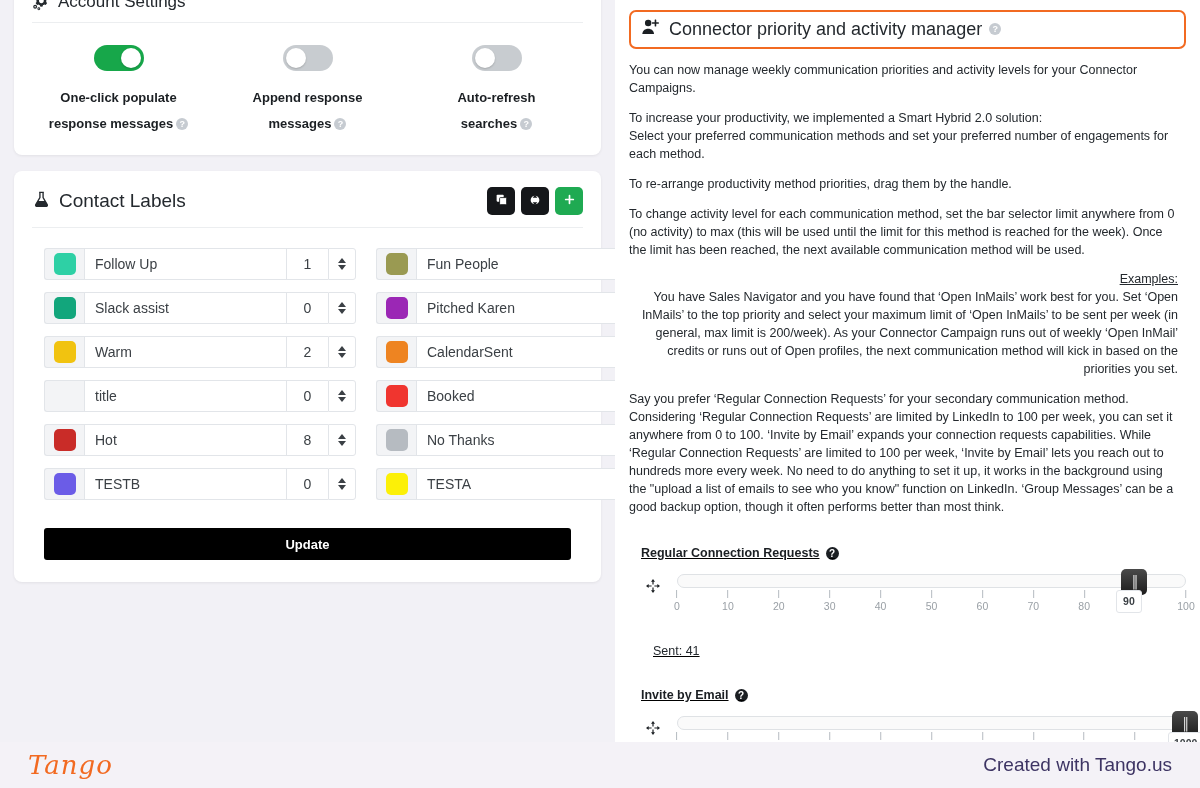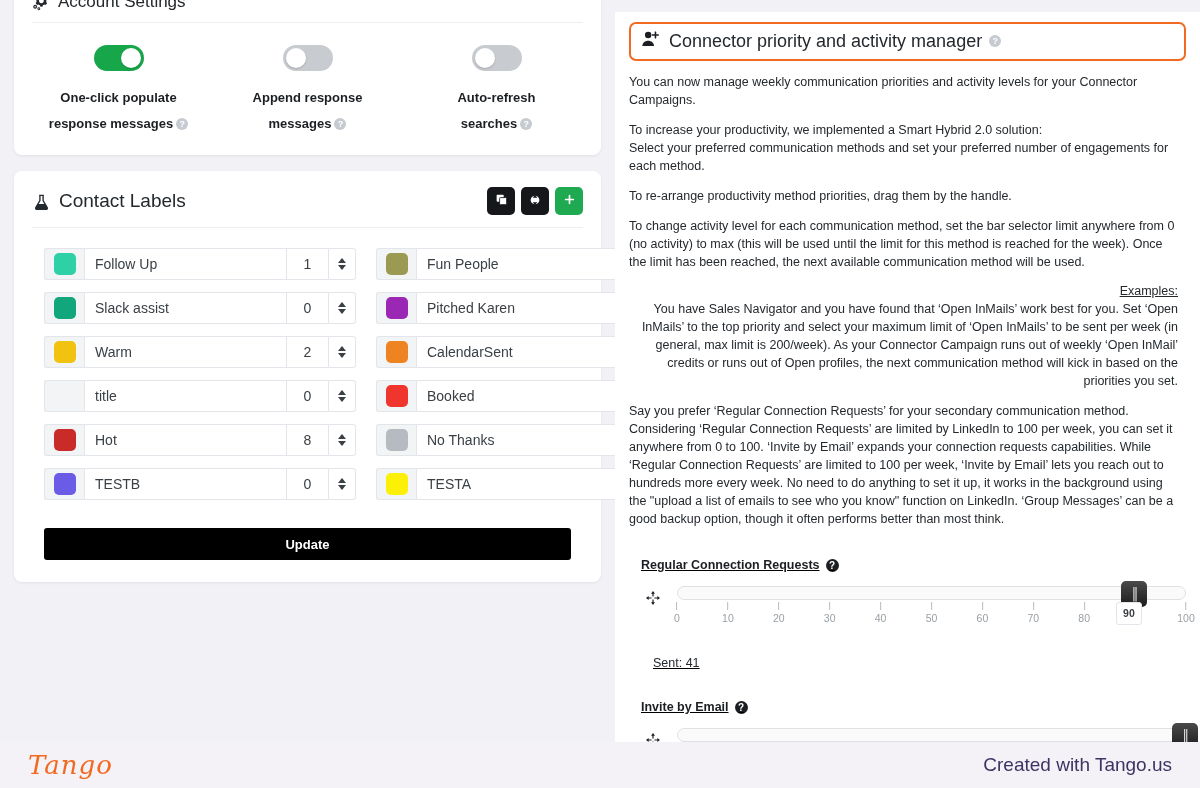--- a/index.html
+++ b/index.html
@@ -69,21 +69,21 @@
     text-align:center; line-height:12px; vertical-align:1px;
     margin-left:3px; cursor:pointer;
   }
 
   
   #contact-labels-card { padding-bottom:22px; }
   #labels-header {
     display:flex; align-items:center; justify-content:space-between;
     padding:16px 18px 12px 18px;
   }
-  #labels-title { display:flex; align-items:flex-end; font-size:19px; color:#24292e; }
+  #labels-title { display:flex; align-items:flex-start; font-size:19px; color:#24292e; }
   #labels-title .hdr-icon { margin-right:8px; display:flex; }
   #labels-actions { display:flex; gap:6px; }
   .sq-btn {
     width:28px; height:28px; border-radius:5px;
     background:#15171a; border:none; cursor:pointer;
     display:flex; align-items:center; justify-content:center;
     color:#fff;
   }
   .sq-btn.green { background:#1faa52; }
 
@@ -129,21 +129,21 @@
     display:block; margin:28px 30px 0 30px;
     width:calc(100% - 60px); height:32px;
     background:#000000; color:#ffffff;
     border:none; border-radius:3px; cursor:pointer;
     font-family:"Liberation Sans", sans-serif;
     font-size:13px; font-weight:bold;
   }
 
   
   #right-panel {
-    position:absolute; left:615px; top:12px; width:585px; height:742px;
+    position:absolute; left:615px; top:0; width:585px; height:742px;
     background:#ffffff; overflow:hidden;
   }
   #right-inner { padding:10px 14px 0 14px; }
   #connector-title-box {
     border:2px solid #f26a21; border-radius:7px;
     padding:5px 10px 6px 10px;
     display:flex; align-items:center;
   }
   #connector-title {
     font-size:18px; color:#24292e; margin-left:8px;

